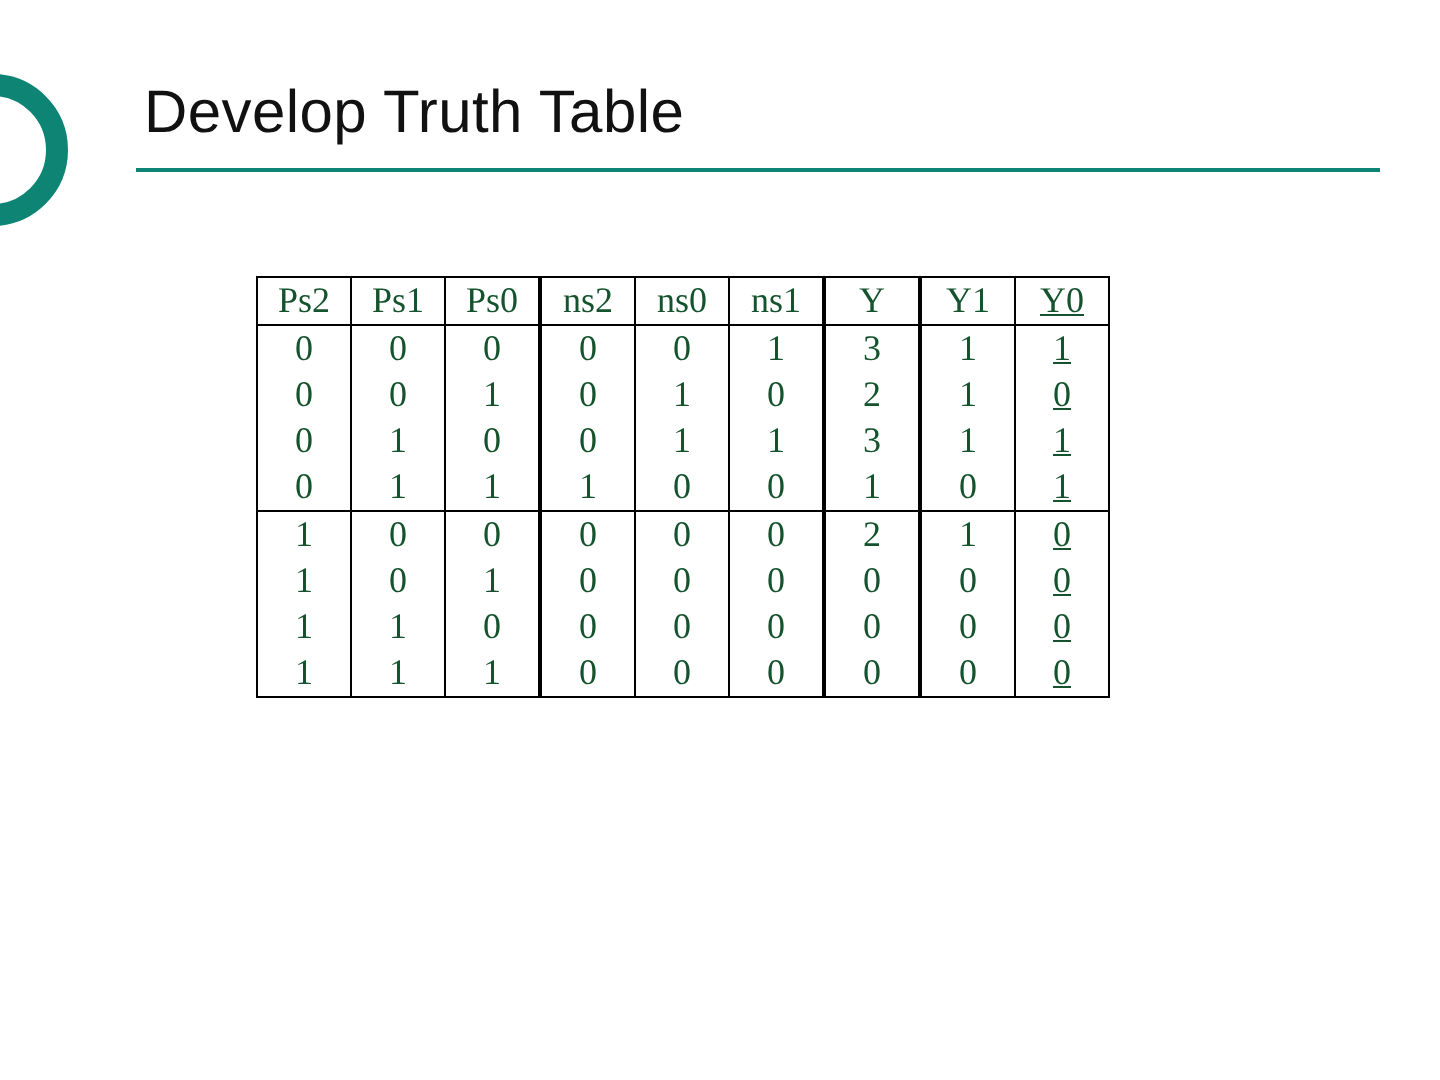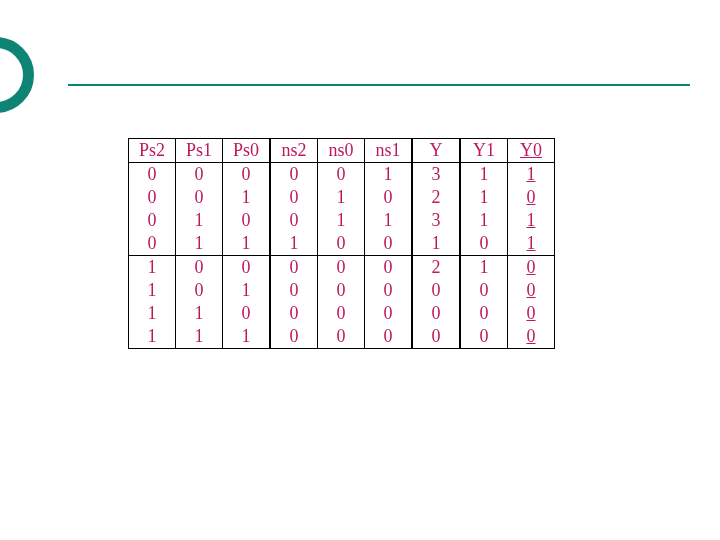--- a/index.html
+++ b/index.html
@@ -50,21 +50,21 @@
   
   .table-wrap {
     position: absolute;
     left: 128px;
     top: 138px;
   }
   table.truth {
     border-collapse: collapse;
     font-family: "Times New Roman", Times, serif;
     font-size: 18px;
-    color: #be185d;
+    color: #14532d;
   }
   table.truth th, table.truth td {
     border-left: 1px solid #000;
     border-right: 1px solid #000;
     padding: 0;
     text-align: center;
     vertical-align: middle;
     height: 23px;
   }
   table.truth th {
@@ -87,20 +87,21 @@
   .sep-left-strong { border-left: 2.5px solid #000 !important; }
   
   tr.row-sep td { border-top: 1px solid #000; }
   tr.last td { border-bottom: 1px solid #000; }
 </style>
 </head>
 <body>
 <div class="slide">
 
   <div class="ring"></div>
+  <div class="title">Develop Truth Table</div>
   <div class="hr"></div>
 
   <div class="table-wrap">
     <table class="truth">
       <thead>
         <tr>
           <th class="c0">Ps2</th>
           <th class="c1">Ps1</th>
           <th class="c2 sep-right-strong">Ps0</th>
           <th class="c3 sep-left-strong">ns2</th>

